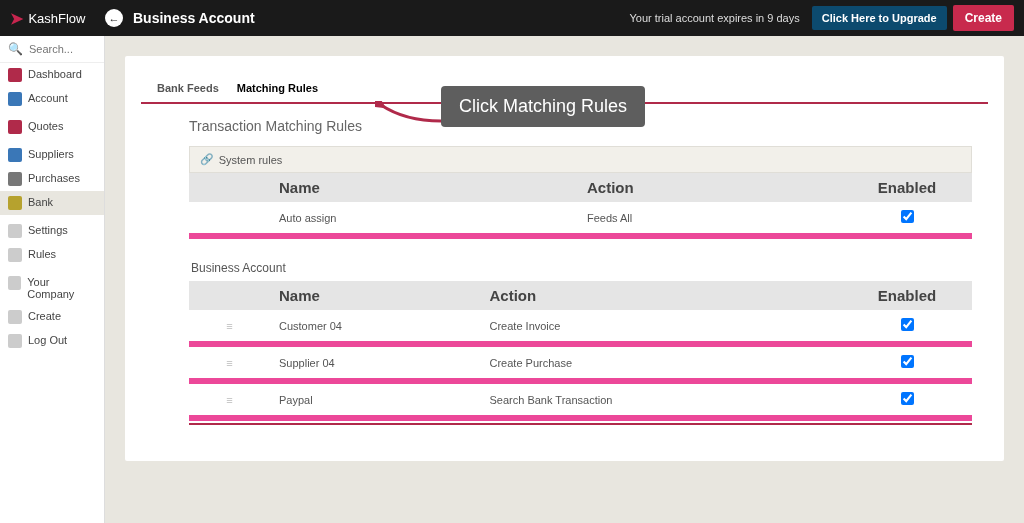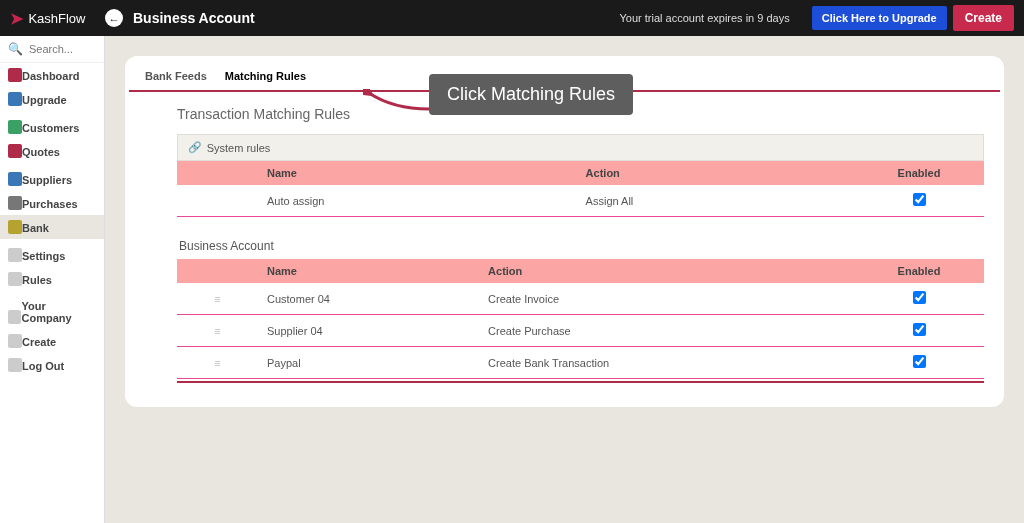--- a/index.html
+++ b/index.html
@@ -7,48 +7,48 @@
 
     .topbar {
       background: #1a1a1a; height: 36px; display: flex; align-items: center; padding: 0 10px;
       color: #fff;
     }
     .logo { display: flex; align-items: center; gap: 5px; width: 95px; font-size: 13px; }
     .logo-mark { color: #c7254e; font-size: 16px; font-weight: bold; }
     .title-area { display: flex; align-items: center; gap: 10px; font-size: 14px; font-weight: bold; }
     .back-circle { width: 18px; height: 18px; background: #fff; border-radius: 50%; display: flex; align-items: center; justify-content: center; color: #1a1a1a; font-size: 11px; }
     .spacer { flex: 1; }
-    .trial-text { font-size: 11px; color: #ddd; margin-right: 22px; }
-    .btn-upgrade { background: #1d4ed8; color: #fff; border: none; padding: 6px 10px; font-size: 11px; font-weight: bold; border-radius: 2px; margin-right: 6px; cursor: pointer; }
+    .trial-text { font-size: 11px; color: #ddd; margin-right: 12px; }
+    .btn-upgrade { background: #0c4a6e; color: #fff; border: none; padding: 6px 10px; font-size: 11px; font-weight: bold; border-radius: 2px; margin-right: 6px; cursor: pointer; }
     .btn-create { background: #c82a4d; color: #fff; border: none; padding: 6px 12px; font-size: 12px; font-weight: bold; border-radius: 2px; cursor: pointer; }
 
     .layout { display: flex; }
     .sidebar { width: 105px; background: #fff; min-height: 487px; border-right: 1px solid #ddd; }
     .search-row { display: flex; align-items: center; padding: 6px 8px; border-bottom: 1px solid #eee; gap: 6px; }
     .search-row input { border: none; outline: none; font-size: 11px; width: 70px; color: #999; background: transparent; }
-    .nav-item { display: flex; align-items: flex-end; padding: 5px 8px; cursor: pointer; font-size: 11px; color: #444; font-weight: bold; }
+    .nav-item { display: flex; align-items: flex-start; padding: 5px 8px; gap: 6px; cursor: pointer; font-size: 11px; color: #444; }
     .nav-item.active { background: #e8e6df; }
     .nav-icon { width: 14px; height: 14px; display: flex; align-items: center; justify-content: center; border-radius: 2px; font-size: 9px; color: #fff; }
     .nav-sep { height: 4px; }
     .icon-sq { width:14px; height:14px; border-radius:2px; }
 
     .content { flex: 1; padding: 20px; }
-    .panel { background: #fff; border-radius: 12px; padding: 4px; }
+    .panel { background: #fff; border-radius: 2px; padding: 16px; }
     .tabs { display: flex; gap: 18px; padding: 10px 16px 0 16px; border-bottom: 2px solid #b02a4a; }
     .tab { font-size: 11px; font-weight: bold; color: #555; padding: 0 0 8px 0; cursor: pointer; }
     .tab.active { color: #000; }
     .panel-body { padding: 14px 16px 20px 16px; margin-left: 32px; }
     .page-title { font-size: 14px; color: #666; margin-bottom: 12px; }
 
     .section-head { background: #f2f0ea; border: 1px solid #e0ded7; padding: 6px 10px; font-size: 11px; color: #555; display:flex; align-items:center; gap:5px; }
     .tbl { width: 100%; border-collapse: collapse; }
-    .tbl th { background: #fca5a5; text-align: left; font-size: 11px; font-weight: bold; color: #444; padding: 6px 10px; }
+    .tbl th { background: #e5e5e5; text-align: left; font-size: 15px; font-weight: bold; color: #444; padding: 6px 10px; }
     .tbl th.col-handle { width: 80px; }
     .tbl th.col-enabled { width: 130px; text-align: center; }
-    .tbl td { font-size: 11px; color: #555; padding: 8px 10px; border-bottom: 1px solid #ec4899; }
+    .tbl td { font-size: 11px; color: #555; padding: 8px 10px; border-bottom: 6px solid #ec4899; }
     .tbl td.col-enabled { text-align: center; }
     .tbl td.col-handle { text-align: center; color: #bbb; }
     .section-gap { height: 16px; }
     .sub-title { font-size: 12px; color: #555; margin: 6px 0 6px 2px; }
     .bottom-rule { height: 2px; background: #b02a4a; margin-top: 2px; }
 
     .callout-wrap { position: relative; height: 0; }
     .callout {
       position: absolute; left: 300px; top: -18px;
       background: #5e5e5e; color: #fff; padding: 10px 18px; border-radius: 4px;
@@ -84,27 +84,23 @@
       <span style="color:#bbb;">🔍</span>
       <input type="text" placeholder="Search..." style="">
     </div>
     <div id="nav">
         <div class="nav-item">
           <span class="nav-icon icon-sq" style="background: rgb(176, 42, 74);"></span>
           <span>Dashboard</span>
         </div>
         <div class="nav-item">
           <span class="nav-icon icon-sq" style="background: rgb(58, 119, 183);"></span>
-          <span>Upgrade</span>
-        </div>
-        <div class="nav-sep"></div>
-        <div class="nav-item">
-          <span class="nav-icon icon-sq" style="background: rgb(58, 160, 102);"></span>
-          <span>Customers</span>
-        </div>
+          <span>Account</span>
+        </div>
+        <div class="nav-sep"></div>
         <div class="nav-item">
           <span class="nav-icon icon-sq" style="background: rgb(176, 42, 74);"></span>
           <span>Quotes</span>
         </div>
         <div class="nav-sep"></div>
         <div class="nav-item">
           <span class="nav-icon icon-sq" style="background: rgb(58, 119, 183);"></span>
           <span>Suppliers</span>
         </div>
         <div class="nav-item">
@@ -172,21 +168,21 @@
               <th class="col-handle"></th>
               <th>Name</th>
               <th>Action</th>
               <th class="col-enabled">Enabled</th>
             </tr>
           </thead>
           <tbody id="sys-rows">
               <tr>
                 <td class="col-handle"></td>
                 <td>Auto assign</td>
-                <td>Assign All</td>
+                <td>Feeds All</td>
                 <td class="col-enabled"><input type="checkbox" checked="" style=""></td>
               </tr>
             </tbody>
         </table>
 
         <div class="section-gap"></div>
         <div class="sub-title">Business Account</div>
         <table class="tbl">
           <thead>
             <tr>
@@ -205,21 +201,21 @@
               </tr>
               <tr>
                 <td class="col-handle"><span class="grip">≡</span></td>
                 <td>Supplier 04</td>
                 <td>Create Purchase</td>
                 <td class="col-enabled"><input type="checkbox" checked="" style=""></td>
               </tr>
               <tr>
                 <td class="col-handle"><span class="grip">≡</span></td>
                 <td>Paypal</td>
-                <td>Create Bank Transaction</td>
+                <td>Search Bank Transaction</td>
                 <td class="col-enabled"><input type="checkbox" checked="" style=""></td>
               </tr>
             </tbody>
         </table>
         <div class="bottom-rule"></div>
       </div>
     </div>
   </div>
 </div>
 

